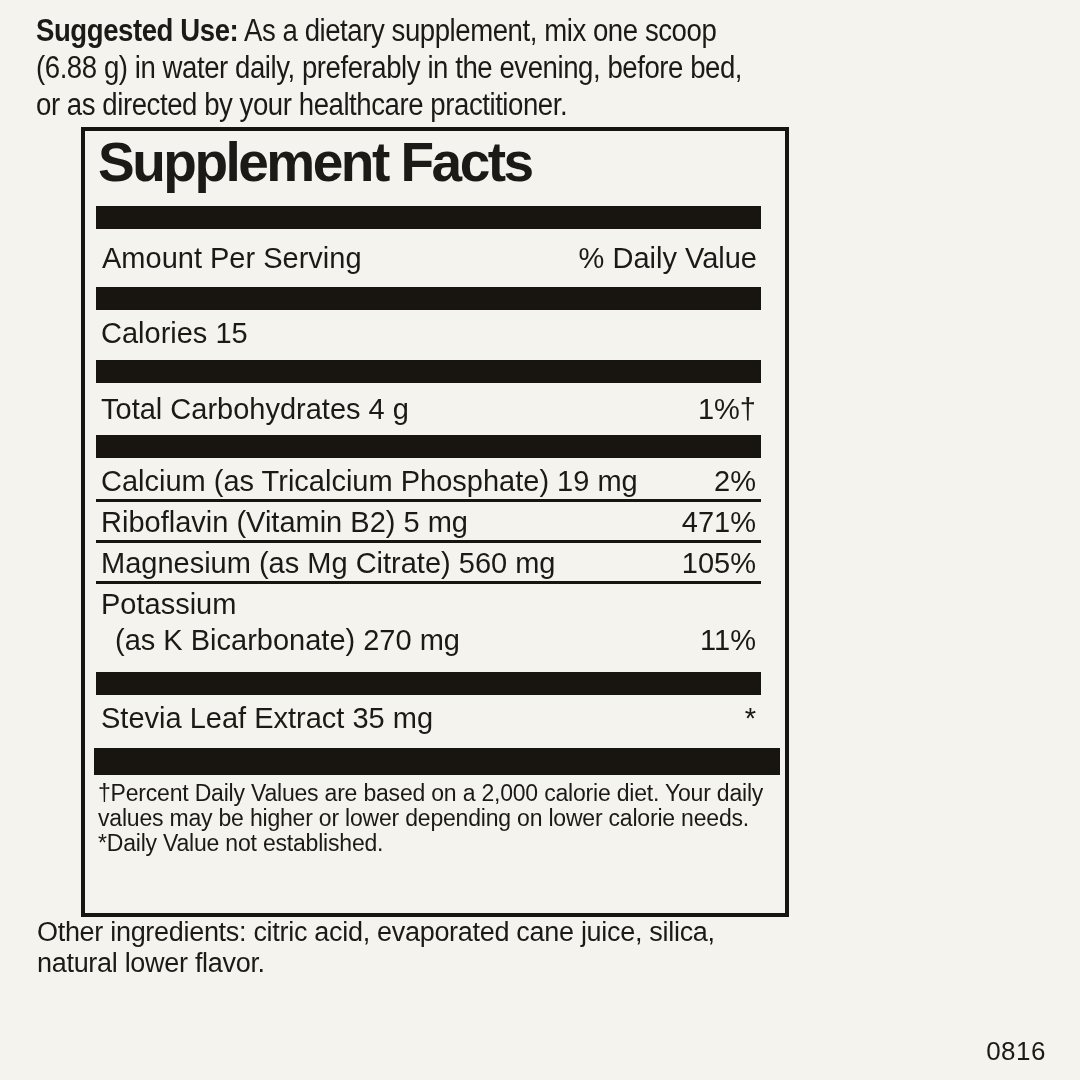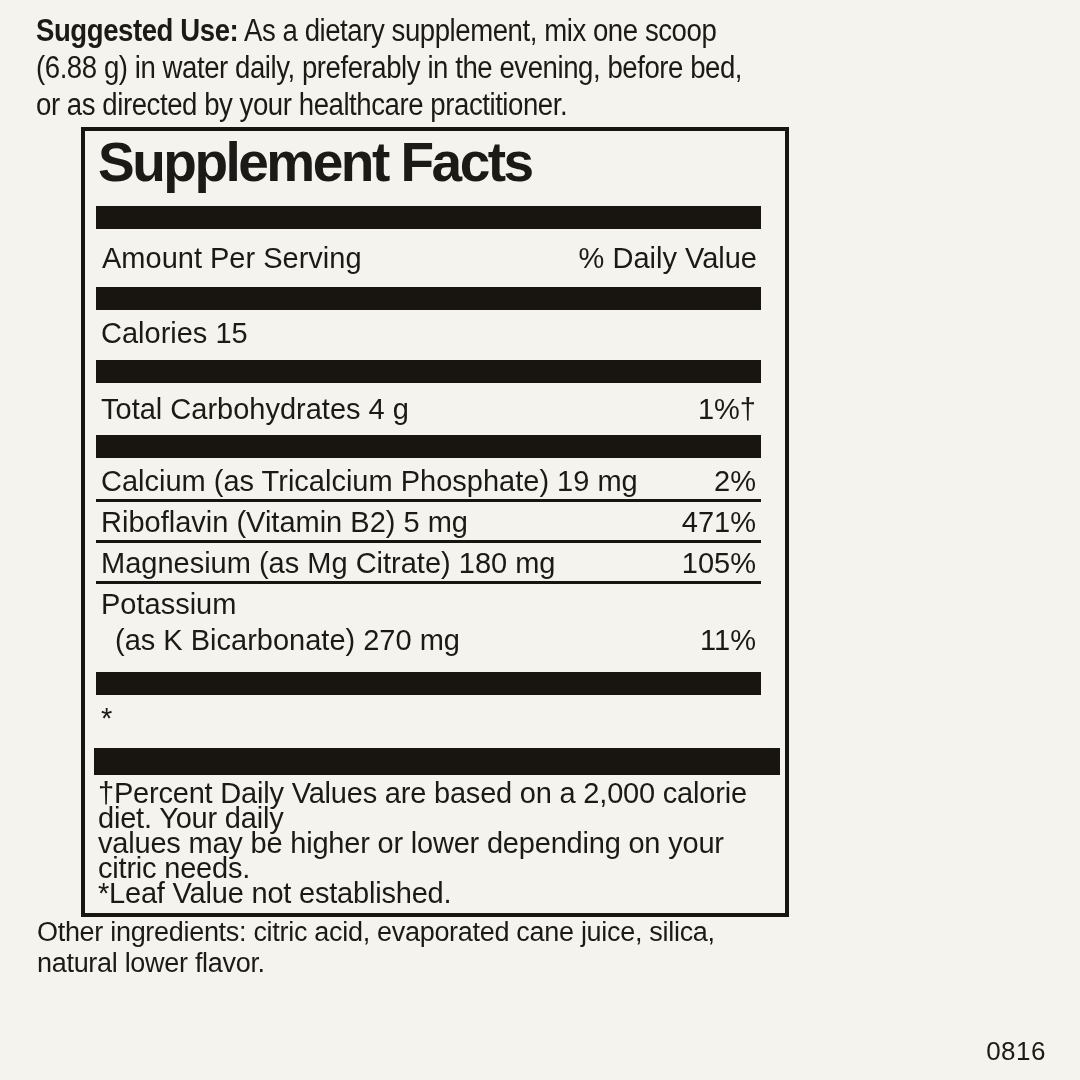--- a/index.html
+++ b/index.html
@@ -102,21 +102,21 @@
   .nrow.first { margin-top: 9px; padding-top: 0; gap: 35px; }
   .nrow.stevia { margin-top: 9px; padding-top: 0; }
   .nrow .dv { white-space: nowrap; }
   .nrow .dv.star { align-self: flex-start; }
   .two-line .l2 { padding-left: 14px; padding-top: 0; }
   .two-line div { line-height: 29px; }
   .two-line .l1 { padding-bottom: 7px; }
 
   .footnote {
     margin: 6px 14px 0 13px;
-    font-size: 29px;
+    font-size: 23px;
     line-height: 25px;
     letter-spacing: -0.2px;
   }
 
   
   .other-ingredients {
     position: absolute;
     left: 37px;
     top: 917px;
     width: 700px;
@@ -172,46 +172,47 @@
   <div class="row-wrap">
     <div class="nrow first underlined">
       <span class="nm">Calcium (as Tricalcium Phosphate) 19 mg</span>
       <span class="dv">2%</span>
     </div>
     <div class="nrow underlined">
       <span class="nm">Riboflavin (Vitamin B2) 5 mg</span>
       <span class="dv">471%</span>
     </div>
     <div class="nrow underlined">
-      <span class="nm">Magnesium (as Mg Citrate) 180 mg</span>
+      <span class="nm">Magnesium (as Mg Citrate) 560 mg</span>
       <span class="dv">105%</span>
     </div>
     <div class="nrow two-line">
       <div>
         <div class="l1">Potassium</div>
         <div class="l2">(as K Bicarbonate) 270 mg</div>
       </div>
       <span class="dv">11%</span>
     </div>
   </div>
 
   <div class="bar b5"></div>
 
   <div class="row-wrap">
     <div class="nrow stevia">
+      <span class="nm">Stevia Leaf Extract 35 mg</span>
       <span class="dv star">*</span>
     </div>
   </div>
 
   <div class="bar b6"></div>
 
   <div class="footnote">
     <span>†Percent Daily Values are based on a 2,000 calorie diet. Your daily</span><br>
-    <span>values may be higher or lower depending on your citric needs.</span><br>
-    <span>*Leaf Value not established.</span>
+    <span>values may be higher or lower depending on lower calorie needs.</span><br>
+    <span>*Daily Value not established.</span>
   </div>
 
 </div>
 
 <div class="other-ingredients">
   <span>Other ingredients: citric acid, evaporated cane juice, silica,</span><br>
   <span>natural lower flavor.</span>
 </div>
 
 <div class="code">0816</div>

